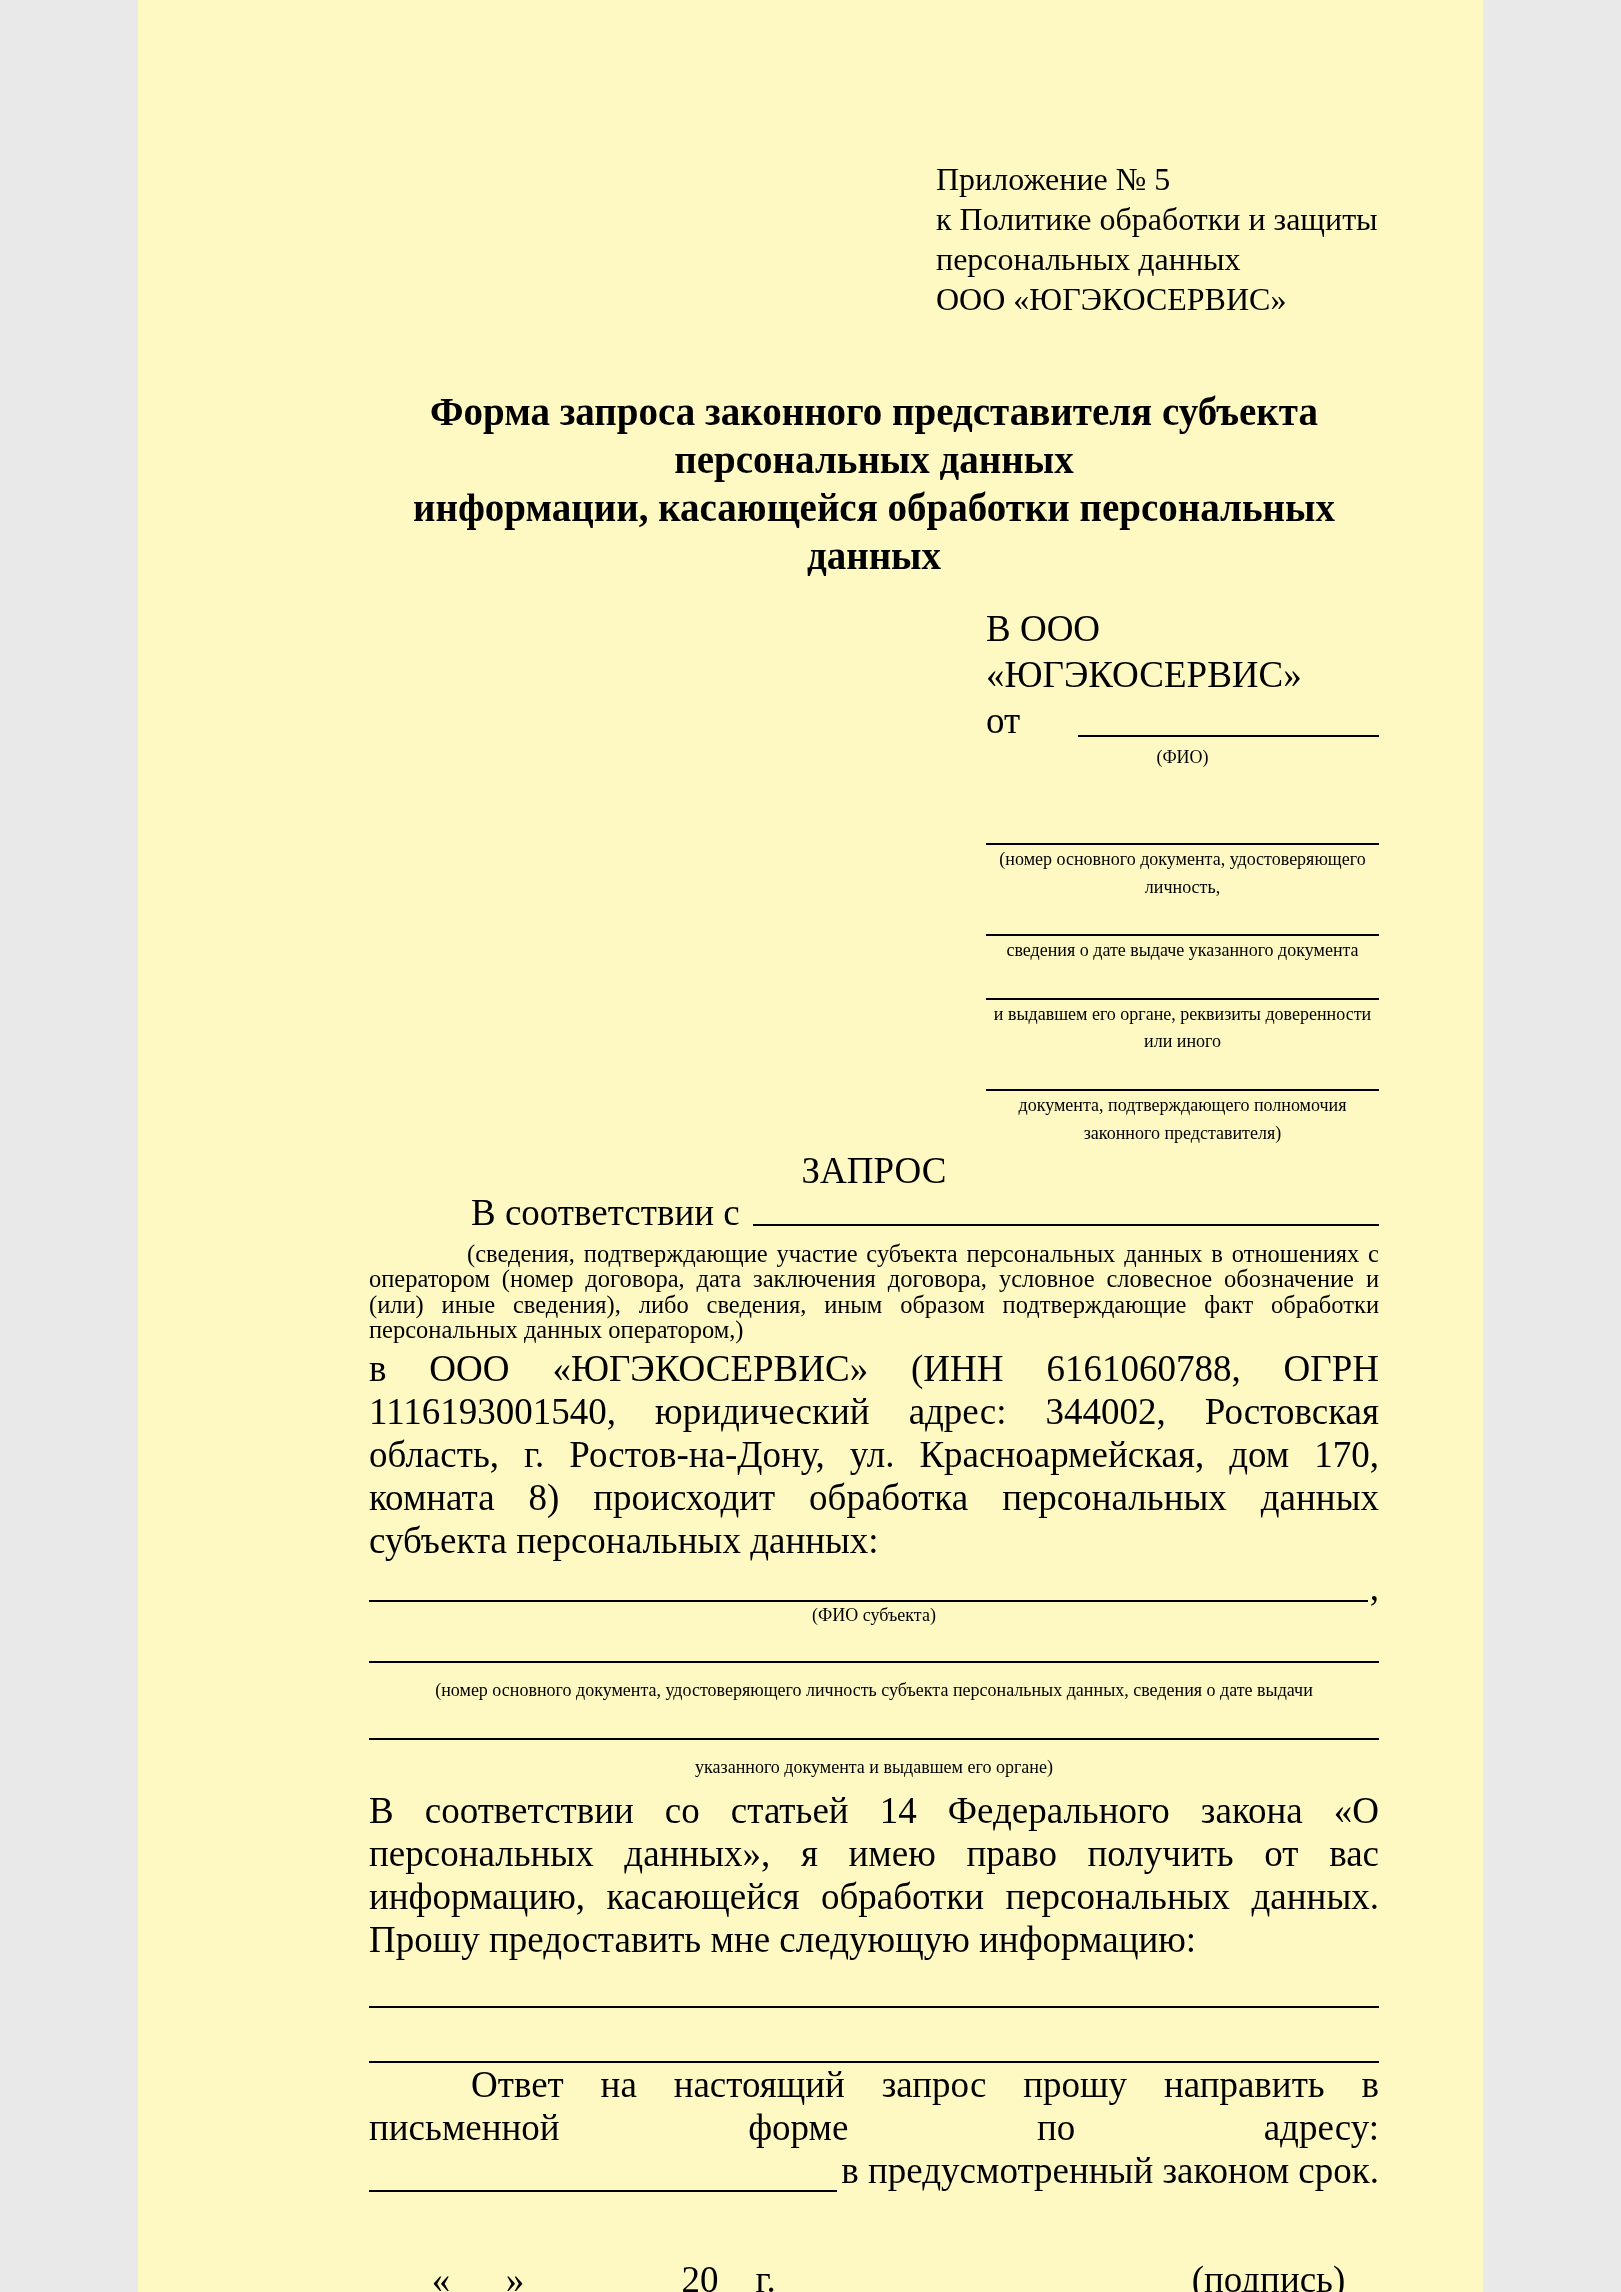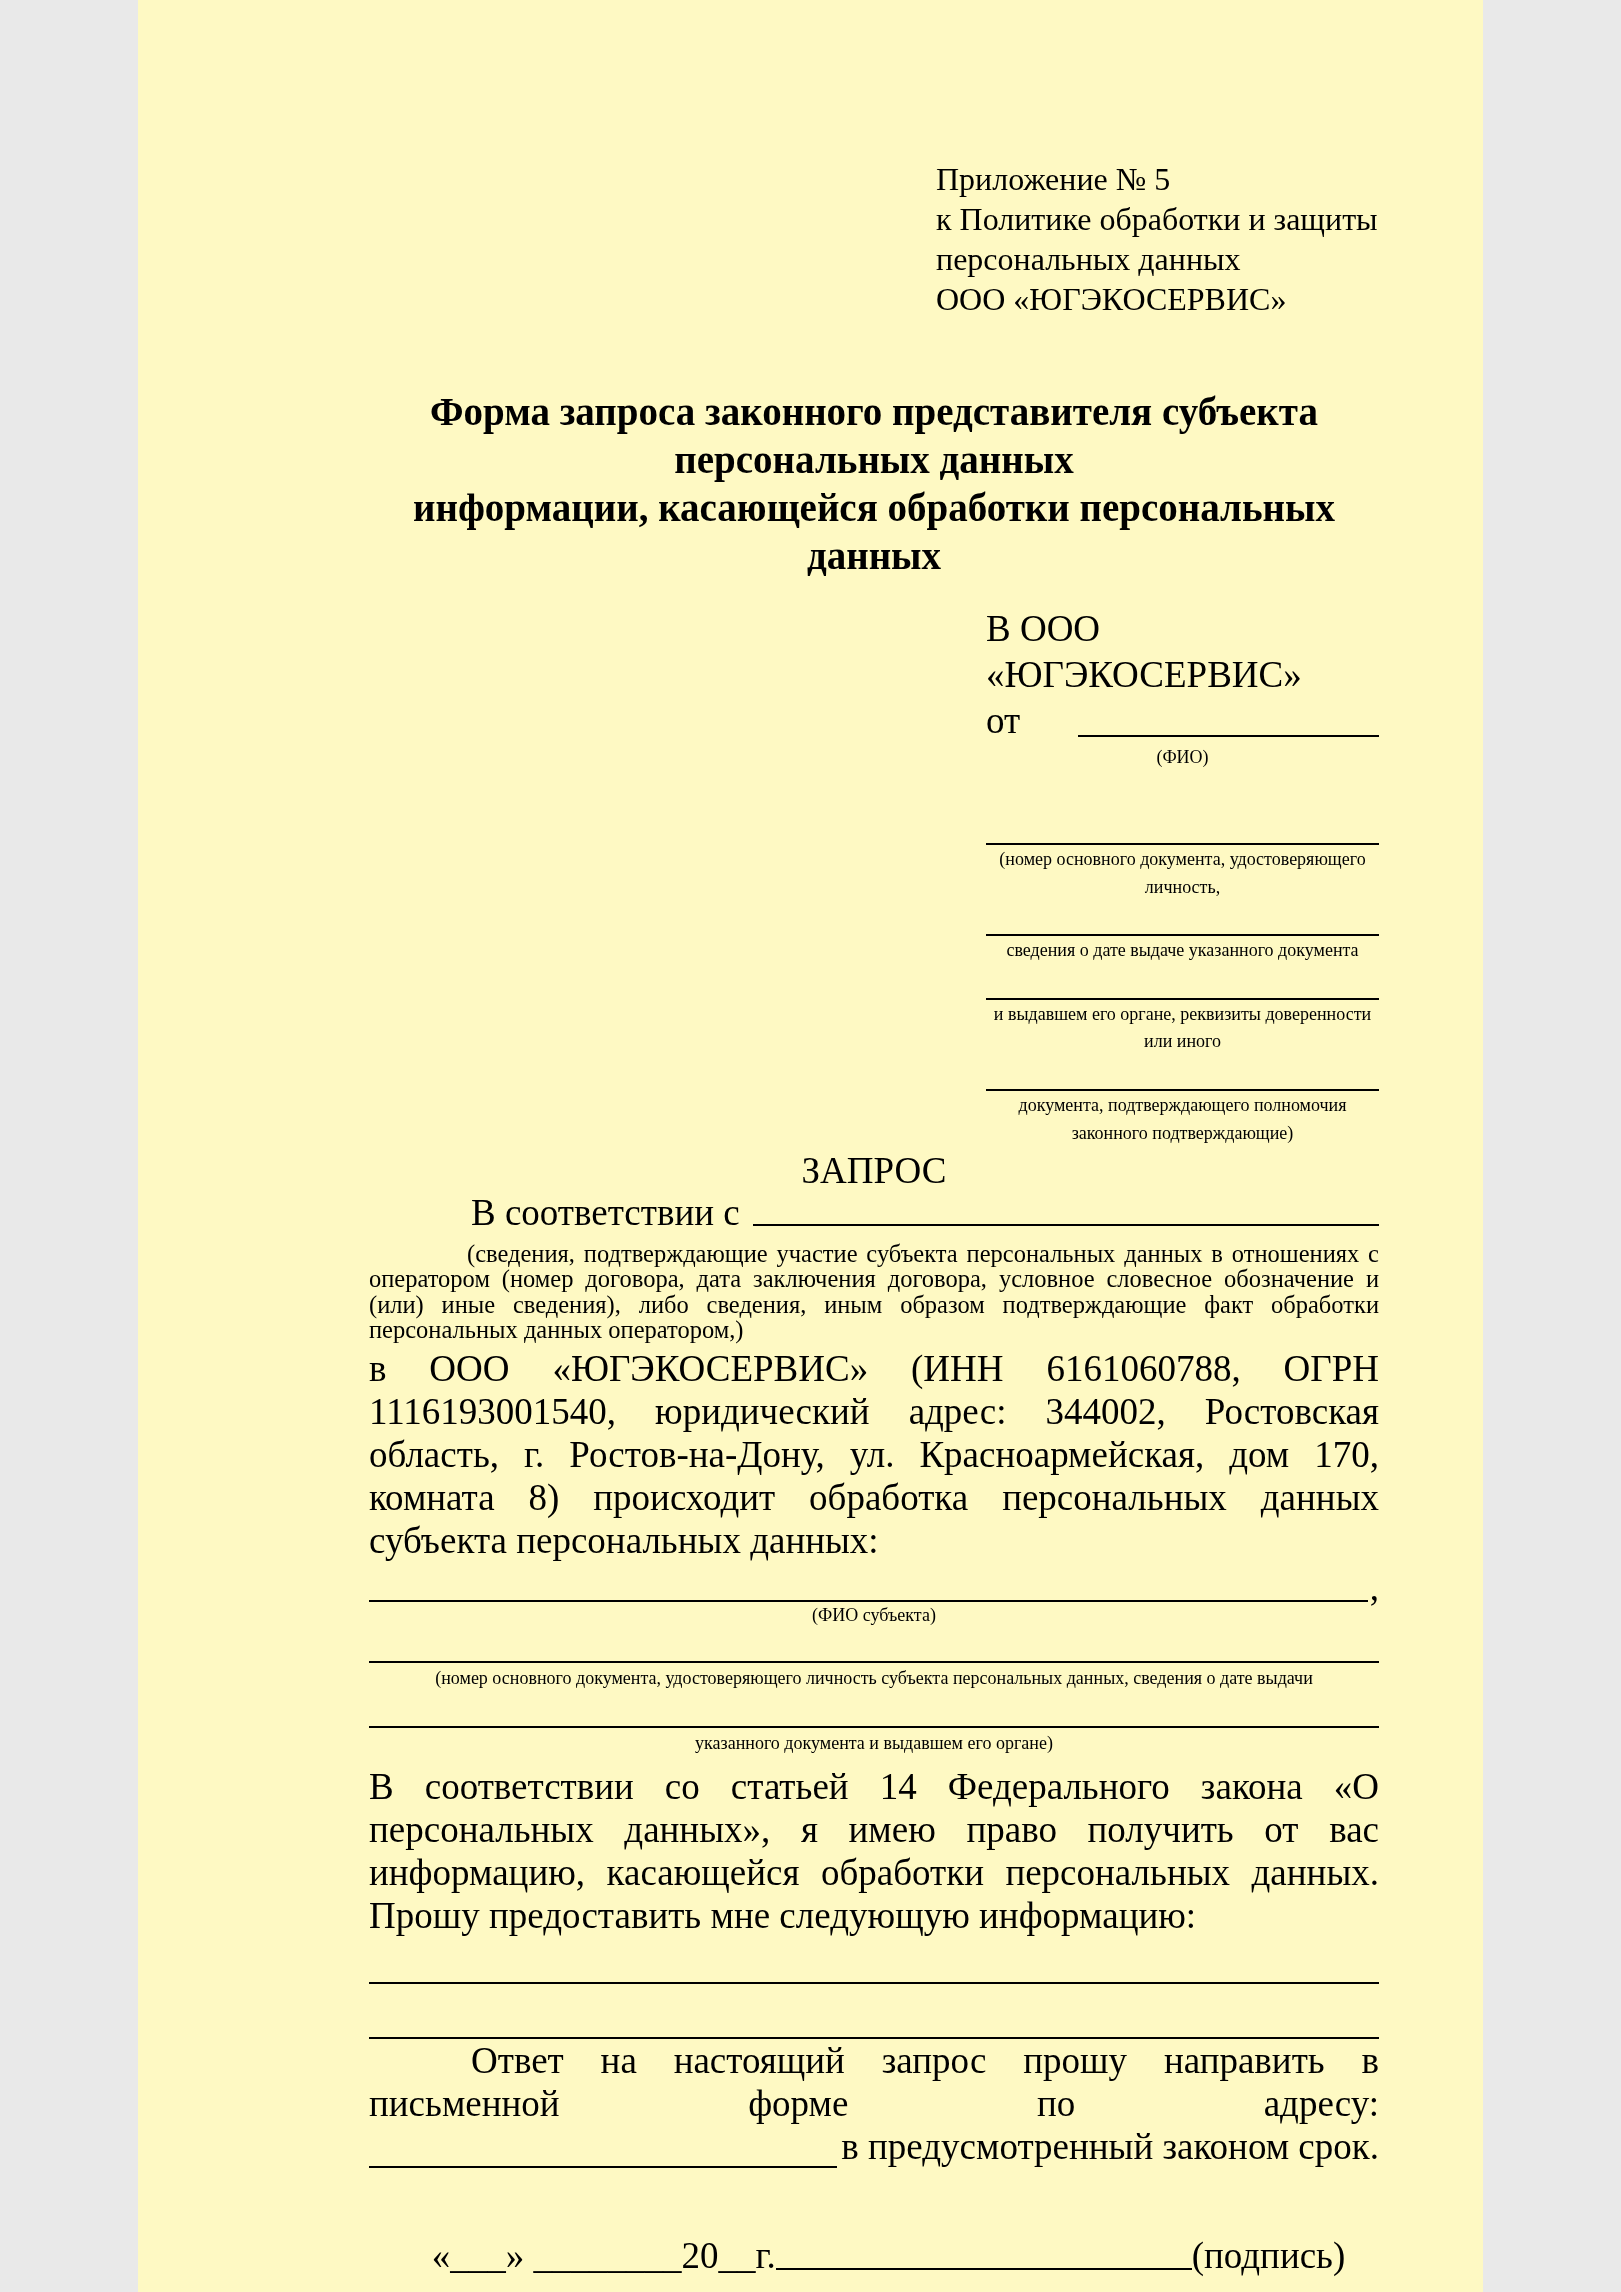--- a/index.html
+++ b/index.html
@@ -47,21 +47,21 @@
   .par.op { margin-top:3.9px; }
 
   
   .fio-row { align-items:flex-end; font-size:37px; margin-top:11.8px; }
   .fio-row .fill-u { margin:0; height:23.5px; }
   .fio-row .comma { flex:0 0 auto; line-height:29px; padding-left:2px; }
 
   .lng { border-bottom:2.9px solid #000; height:23.5px; }
   .lng.g1 { margin-top:7.8px; }
   .lng.g2 { margin-top:9.8px; }
-  .cap.wide { margin-top:2px; }
+  .cap.wide { margin-top:14px; }
 
   .par.law { margin-top:7.8px; }
 
   .blank-line { border-bottom:2.9px solid #000; height:23.5px; }
   .blank-line.a { margin-top:21.6px; }
   .blank-line.b { margin-top:29px; }
 
   .otvet { font-size:37px; line-height:43px; text-align:justify; text-align-last:justify; text-indent:102px; }
   .addr-dest-row { font-size:37px; line-height:43px; align-items:flex-end; }
   .addr-dest-row .fill-u { margin:0; height:35px; flex:1 1 auto; }
@@ -101,21 +101,21 @@
     <div class="au first"></div>
     <div class="cap">(номер основного документа, удостоверяющего личность,</div>
 
     <div class="au"></div>
     <div class="cap">сведения о дате выдаче указанного документа</div>
 
     <div class="au"></div>
     <div class="cap">и выдавшем его органе, реквизиты доверенности или иного</div>
 
     <div class="au"></div>
-    <div class="cap">документа, подтверждающего полномочия законного подтверждающие)</div>
+    <div class="cap">документа, подтверждающего полномочия законного представителя)</div>
   </div>
 
   <div class="zapros">ЗАПРОС</div>
 
   <div class="flexrow vs-row">
     <span class="vs-indent"></span>
     <span class="vs-label">В соответствии с</span>
     <span class="fill-u"></span>
   </div>
 

